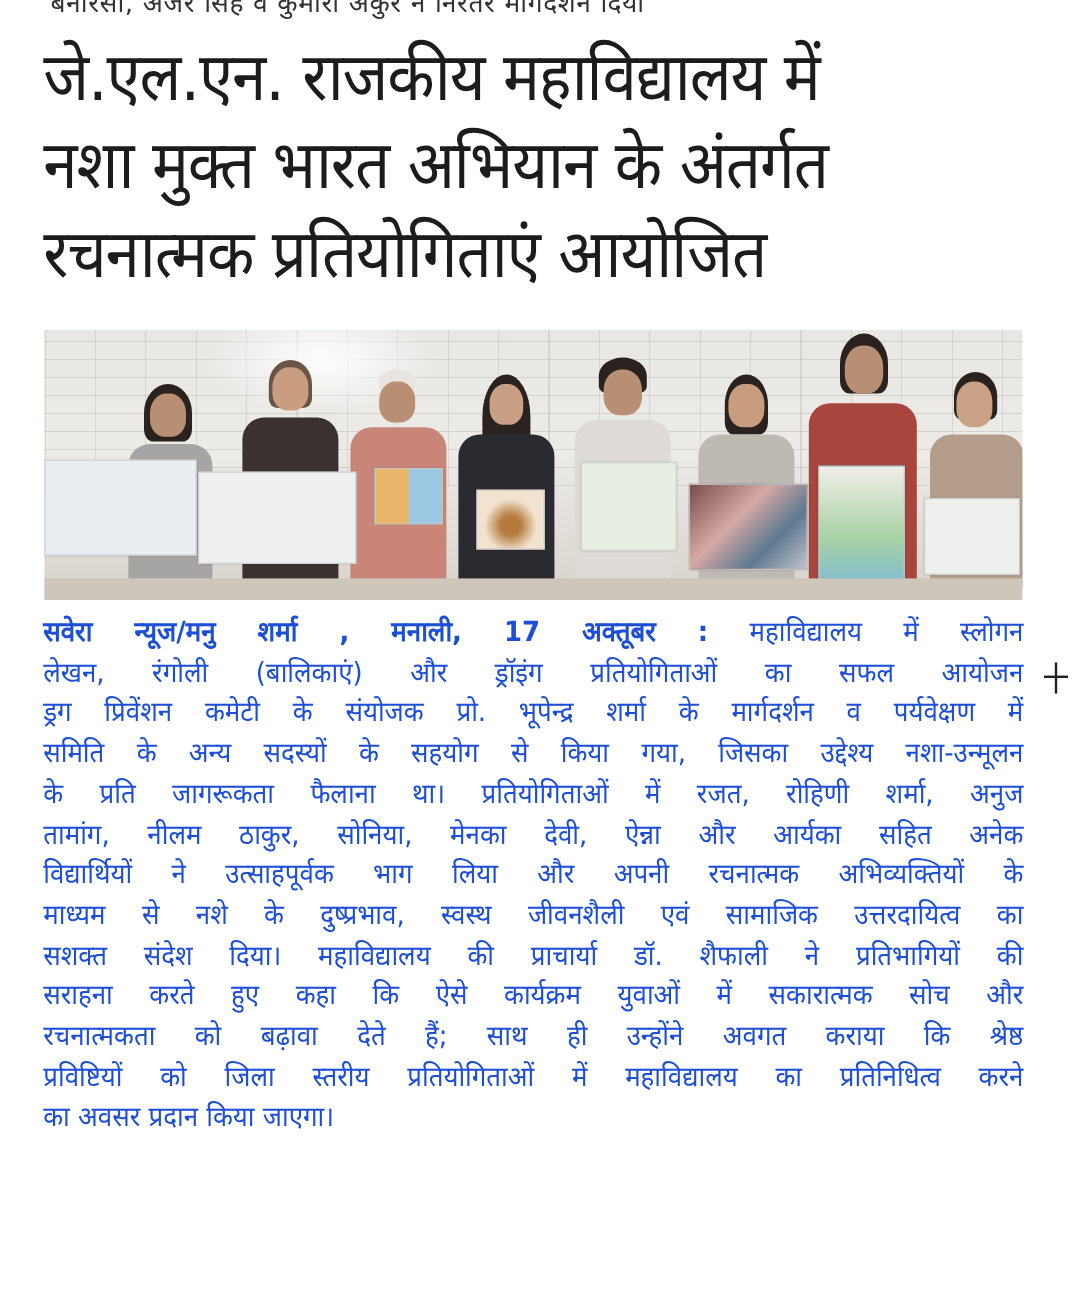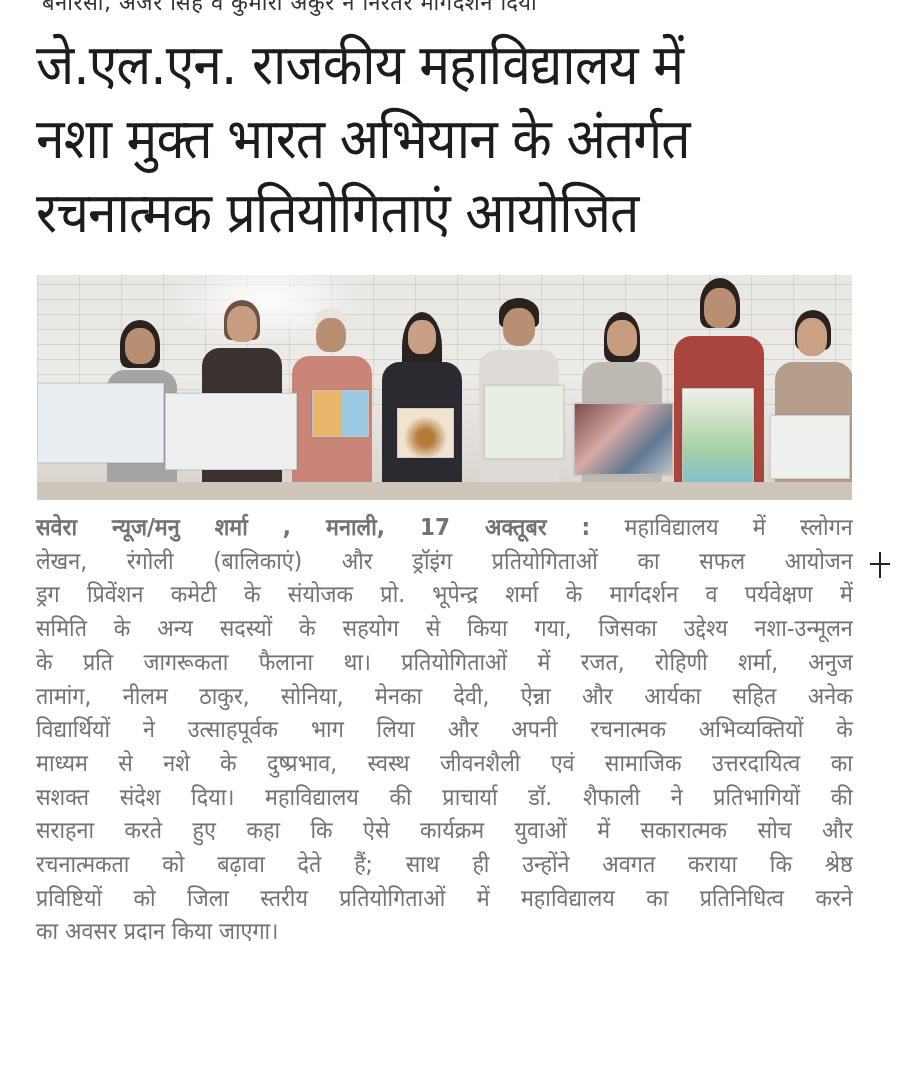--- a/index.html
+++ b/index.html
@@ -13,21 +13,21 @@
       repeating-linear-gradient(0deg, rgba(170,165,160,0.35) 0 1px, transparent 1px 15px),
       repeating-linear-gradient(90deg, rgba(170,165,160,0.3) 0 1px, transparent 1px 42px);
   }
   .photo .glare { position: absolute; left: 130px; top: -20px; width: 200px; height: 90px; background: radial-gradient(ellipse at center, rgba(255,255,255,0.95), rgba(255,255,255,0) 70%); }
   .photo .table { position: absolute; left: 0; bottom: 0; width: 100%; height: 18px; background: #cfc6bb; }
   .person { position: absolute; bottom: 10px; }
   .person .head { position: absolute; border-radius: 45% 45% 40% 40%; background: #b88f72; }
   .person .hair { position: absolute; border-radius: 50% 50% 20% 20%; background: #2a221f; }
   .person .body { position: absolute; border-radius: 18px 18px 0 0; }
   .poster { position: absolute; border: 1px solid rgba(200,200,200,0.8); box-shadow: 0 0 2px rgba(0,0,0,0.15); }
-  .dateline-block { position: absolute; left: 36px; top: 510px; width: 817px; font-size: 23.2px; line-height: 33.7px; color: #737373; text-align: justify; }
+  .dateline-block { position: absolute; left: 36px; top: 510px; width: 817px; font-size: 23.2px; line-height: 33.7px; color: #1d4ed8; text-align: justify; }
   .body-line { display: block; white-space: nowrap; text-align-last: justify; text-align: justify; transform: scaleX(0.93); transform-origin: left top; width: 107.5%; }
   .body-line.last { text-align-last: left; }
   .byline { font-weight: bold; }
   .crosshair { position: absolute; left: 870px; top: 552px; width: 20px; height: 26px; }
   .crosshair::before { content: ""; position: absolute; left: 9px; top: 0; width: 1.5px; height: 26px; background: #222; }
   .crosshair::after { content: ""; position: absolute; left: 0; top: 11px; width: 20px; height: 1.5px; background: #222; }
 </style>
 </head>
 <body>
 

